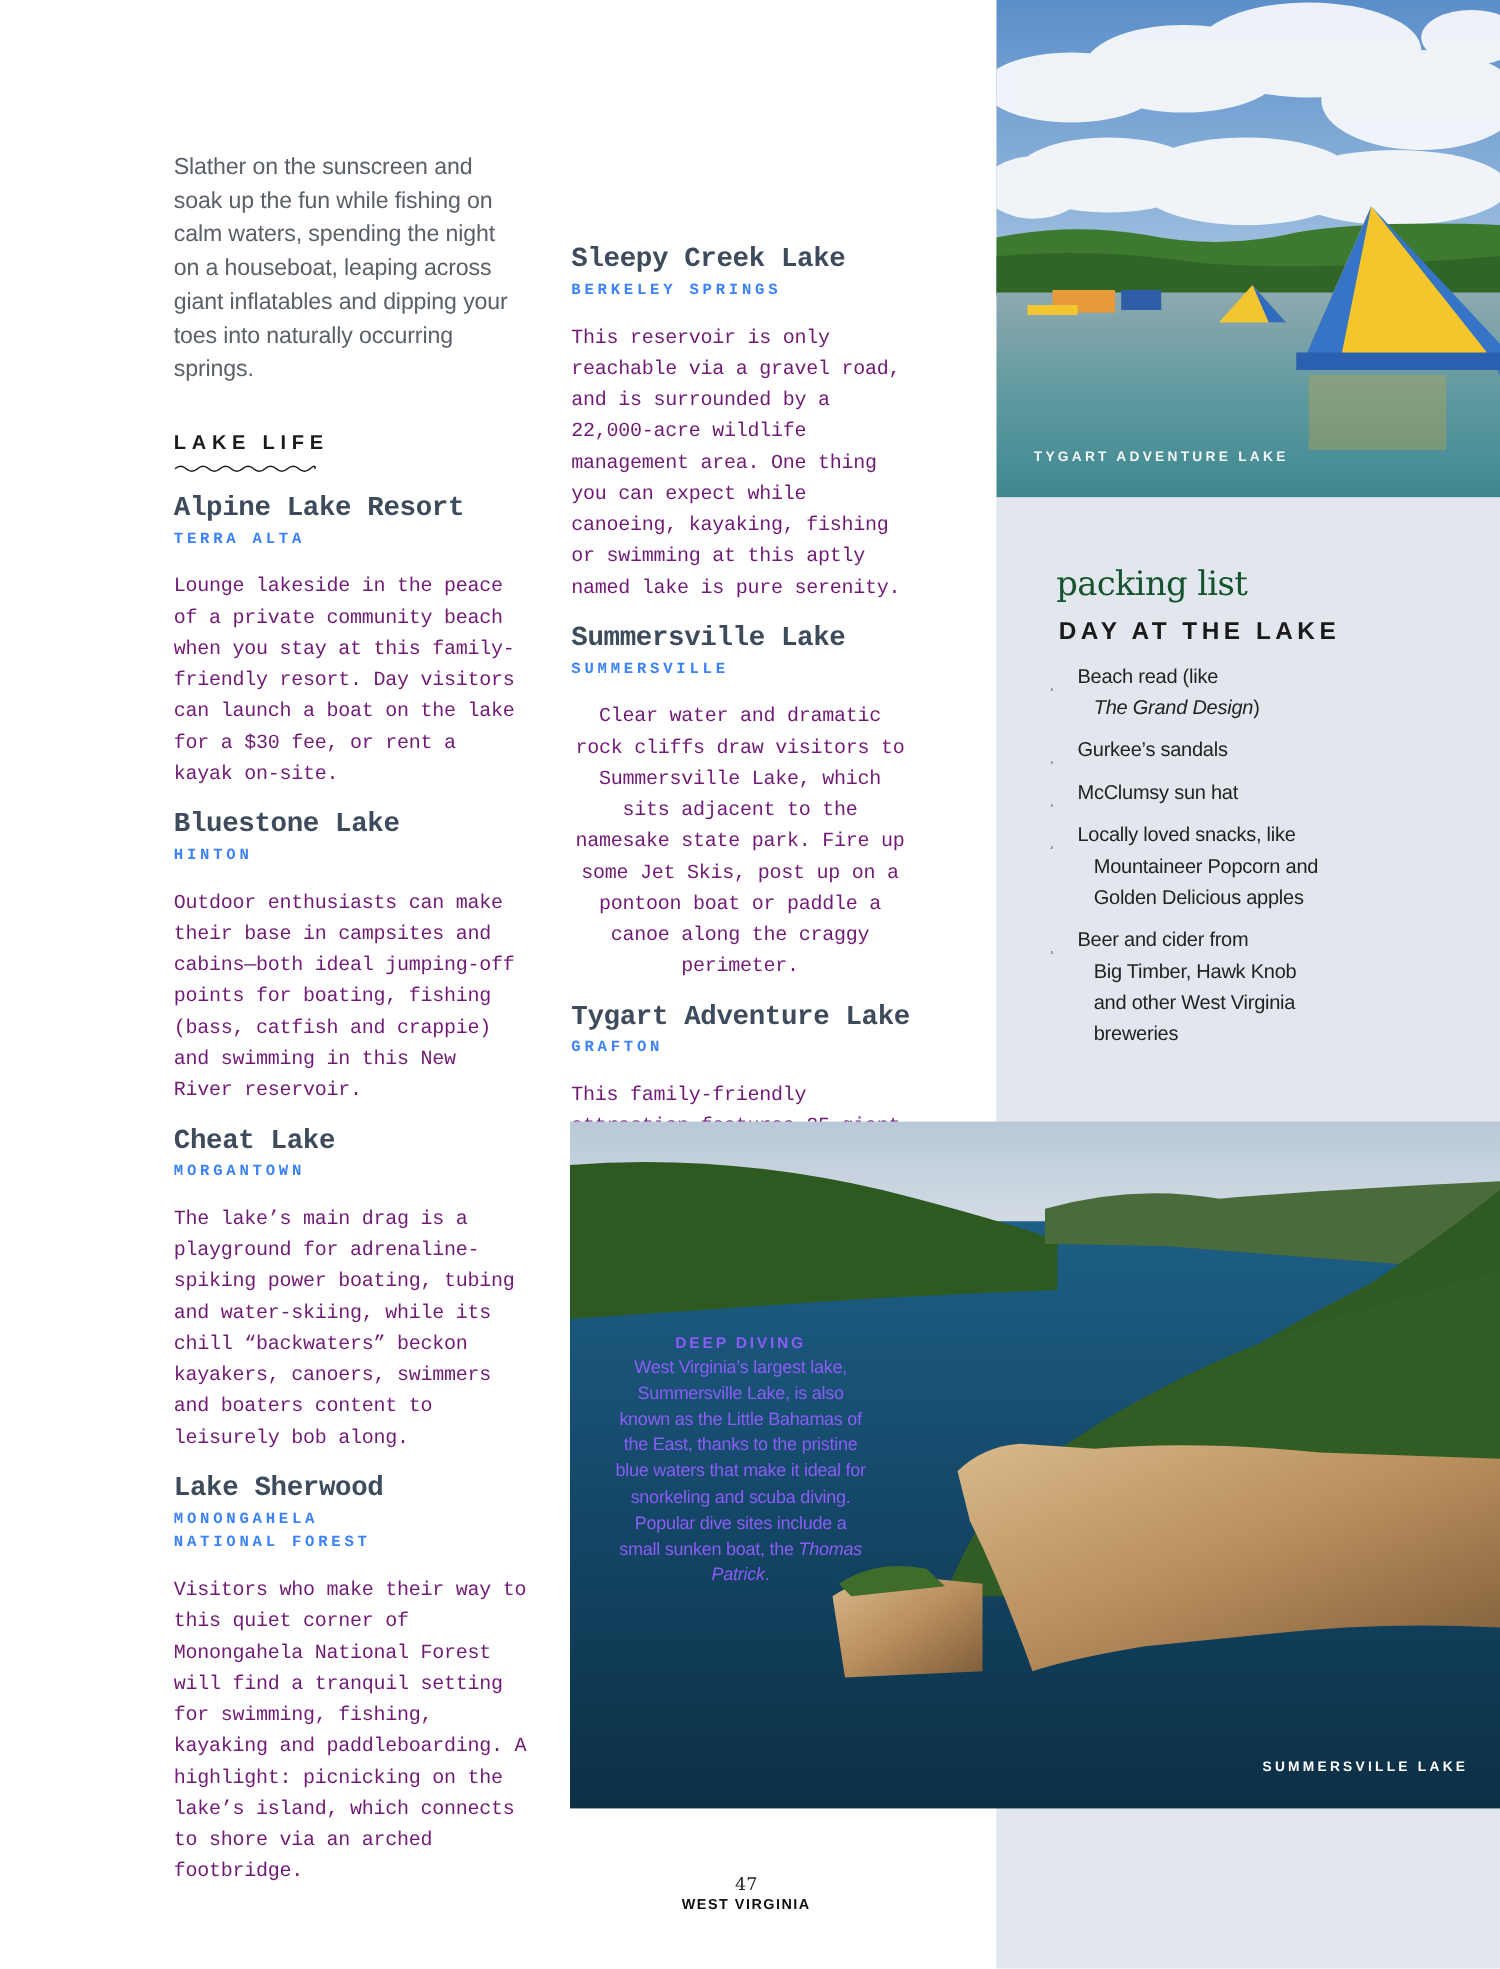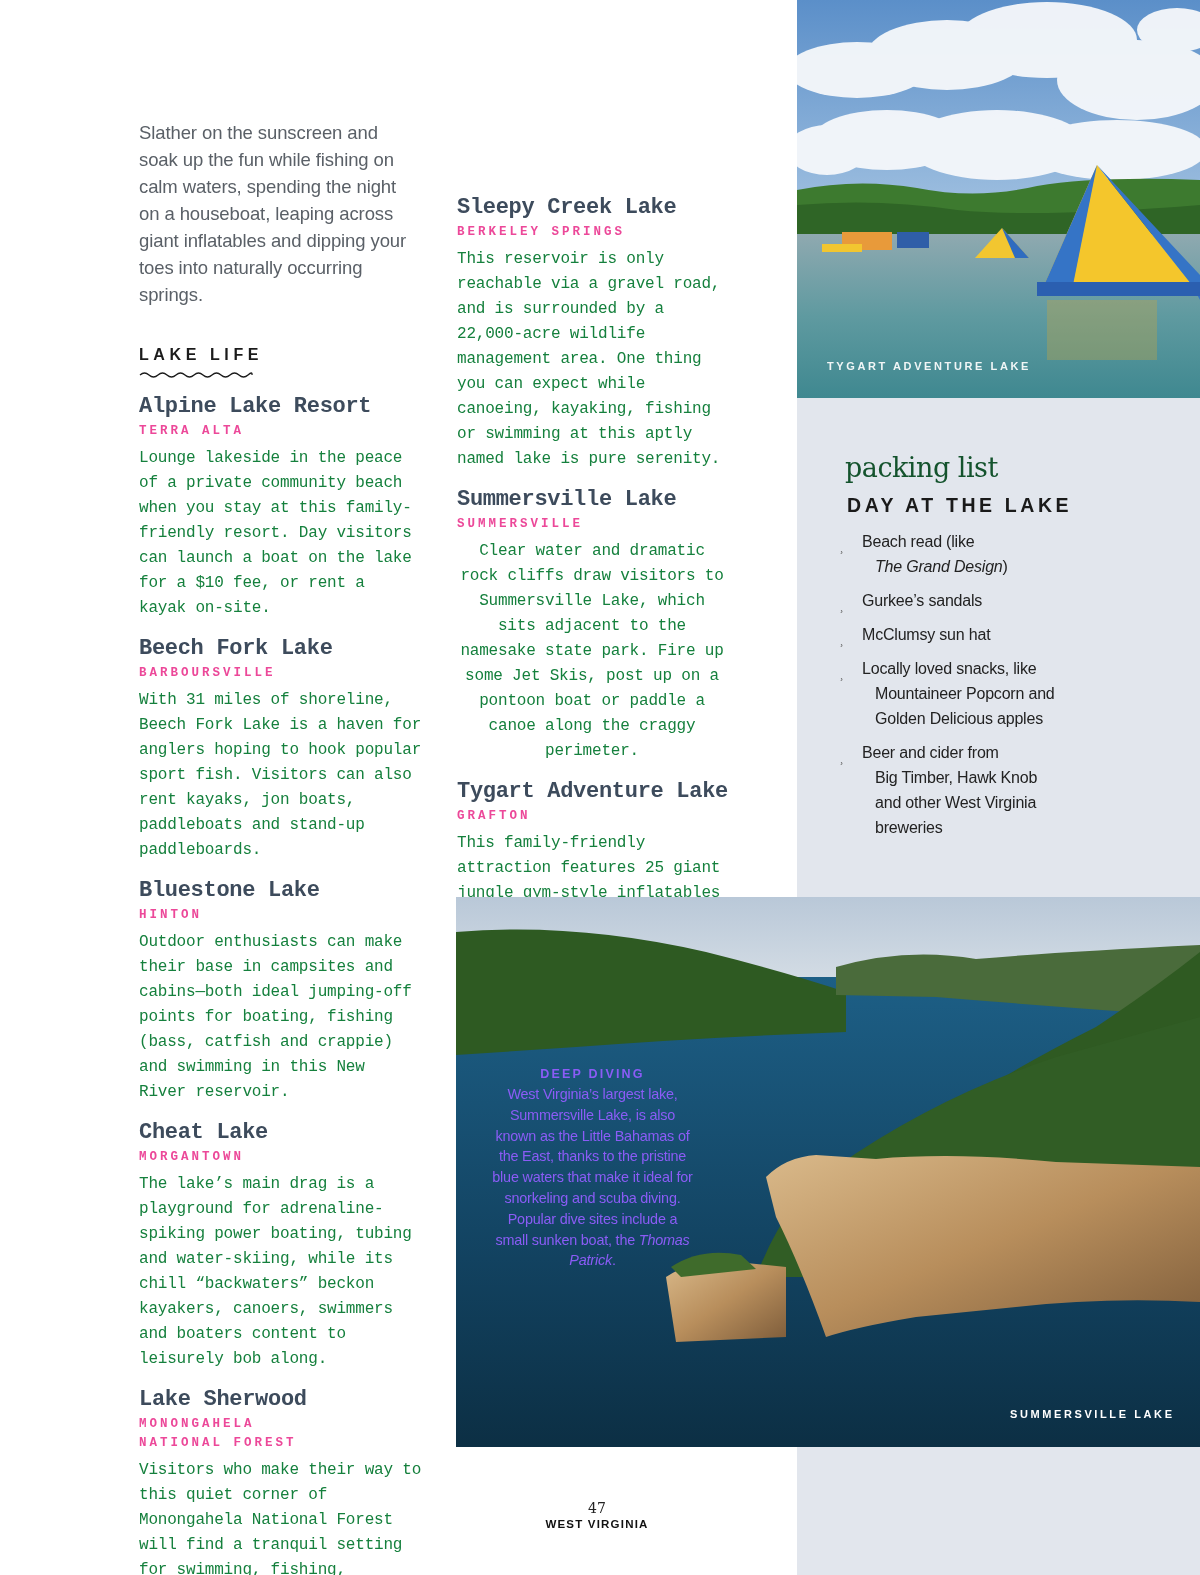--- a/index.html
+++ b/index.html
@@ -27,22 +27,22 @@
 
     .section-label { position: absolute; left: 139px; top: 346px; font-weight: 700; font-size: 16px; letter-spacing: 4.6px; color: #1b1b1b; }
     .wave { position: absolute; left: 139px; top: 370px; width: 114px; height: 10px; }
 
     .col { position: absolute; font-family: Liberation Mono, monospace; }
     .col-left { left: 139px; top: 393px; width: 300px; }
     .col-mid { left: 457px; top: 194px; width: 300px; }
 
     .entry { margin-bottom: 0; }
     .entry-title { font-weight: 700; font-size: 22px; color: #3d4b5c; letter-spacing: -0.3px; line-height: 28px; }
-    .entry-loc { font-weight: 700; font-size: 12.5px; letter-spacing: 3px; color: #ec4899; line-height: 19px; margin-top: 1px; text-transform: uppercase; }
-    .entry-body { font-size: 16px; line-height: 25px; color: #15803d; letter-spacing: -0.2px; margin-top: 5px; }
+    .entry-loc { font-weight: 700; font-size: 12.5px; letter-spacing: 3px; color: #3b82f6; line-height: 19px; margin-top: 1px; text-transform: uppercase; }
+    .entry-body { font-size: 16px; line-height: 25px; color: #701a75; letter-spacing: -0.2px; margin-top: 16px; }
 
     
     .pack-script { position: absolute; left: 845px; top: 452px; font-family: "DejaVu Serif", serif; font-size: 27px; color: #14532d; letter-spacing: -0.5px; }
     .pack-title { position: absolute; left: 847px; top: 494px; font-weight: 700; font-size: 19.5px; letter-spacing: 3.6px; color: #1a1a1a; }
     .pack-list { position: absolute; left: 840px; top: 529px; width: 240px; list-style: none; }
     .pack-item { position: relative; padding-left: 22px; font-size: 16px; line-height: 25px; color: #222; margin-bottom: 9px; letter-spacing: -0.2px; }
     .pack-item .bullet { position: absolute; left: 0; top: 6px; font-size: 10px; color: #555; }
     .pack-item .cont { display: block; padding-left: 13px; }
     .pack-item em { }
 
@@ -103,26 +103,21 @@
 
 <div class="section-label">LAKE LIFE</div>
 <svg class="wave" viewBox="0 0 114 10">
   <path d="M1 5 Q5.5 1 10 5 T19 5 T28 5 T37 5 T46 5 T55 5 T64 5 T73 5 T82 5 T91 5 T100 5 T109 5 T113 5" fill="none" stroke="#1d1d1d" stroke-width="1.3"></path>
 </svg>
 
 <div class="col col-left">
   <div class="entry" style="margin-bottom:14px;">
     <h3 class="entry-title">Alpine Lake Resort</h3>
     <div class="entry-loc">TERRA ALTA</div>
-    <p class="entry-body" style="width:275px;">Lounge lakeside in the peace of a private community beach when you stay at this family-friendly resort. Day visitors can launch a boat on the lake for a $10 fee, or rent a kayak on-site.</p>
-  </div>
-  <div class="entry" style="margin-bottom:14px;">
-    <h3 class="entry-title">Beech Fork Lake</h3>
-    <div class="entry-loc">BARBOURSVILLE</div>
-    <p class="entry-body" style="width:290px;">With 31 miles of shoreline, Beech Fork Lake is a haven for anglers hoping to hook popular sport fish. Visitors can also rent kayaks, jon boats, paddleboats and stand-up paddleboards.</p>
+    <p class="entry-body" style="width:275px;">Lounge lakeside in the peace of a private community beach when you stay at this family-friendly resort. Day visitors can launch a boat on the lake for a $30 fee, or rent a kayak on-site.</p>
   </div>
   <div class="entry" style="margin-bottom:14px;">
     <h3 class="entry-title">Bluestone Lake</h3>
     <div class="entry-loc">HINTON</div>
     <p class="entry-body" style="width:280px;">Outdoor enthusiasts can make their base in campsites and cabins—both ideal jumping-off points for boating, fishing (bass, catfish and crappie) and swimming in this New River reservoir.</p>
   </div>
   <div class="entry" style="margin-bottom:14px;">
     <h3 class="entry-title">Cheat Lake</h3>
     <div class="entry-loc">MORGANTOWN</div>
     <p class="entry-body" style="width:290px;">The lake’s main drag is a playground for adrenaline-spiking power boating, tubing and water-skiing, while its chill “backwaters” beckon kayakers, canoers, swimmers and boaters content to leisurely bob along.</p>

